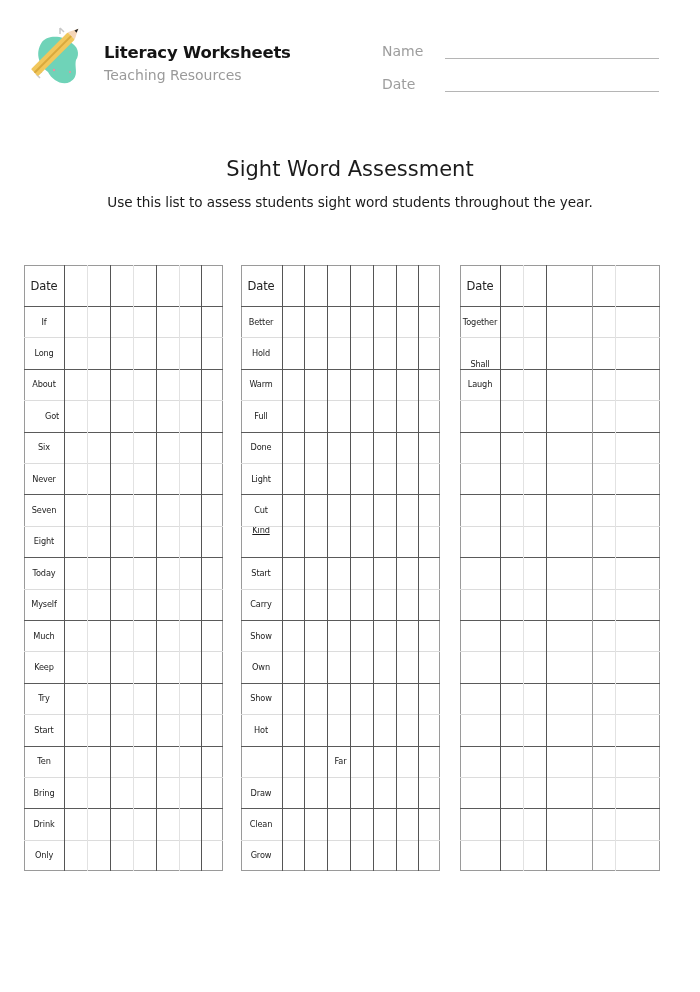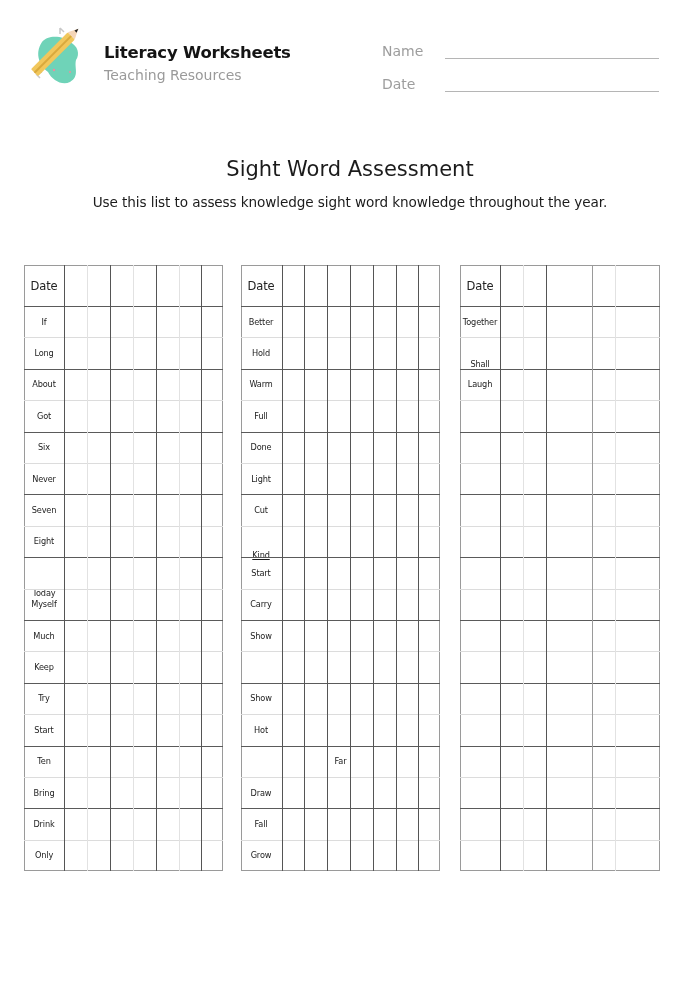--- a/index.html
+++ b/index.html
@@ -51,21 +51,21 @@
 </div>
 <div class="brand-title">Literacy Worksheets</div>
 <div class="brand-sub">Teaching Resources</div>
 
 <div class="field-label" style="top:43px">Name</div>
 <div class="field-line" style="top:58px"></div>
 <div class="field-label" style="top:76px">Date</div>
 <div class="field-line" style="top:91px"></div>
 
 <div class="title">Sight Word Assessment</div>
-<div class="subtitle">Use this list to assess knowledge sight word knowledge throughout the year.</div>
+<div class="subtitle">Use this list to assess students sight word students throughout the year.</div>
 
 <div class="table" id="t0" style="left:24px; width:199px;">
     <div class="frame"></div>
     <div class="row header" style="top: 0px; height: 41px;">
       <span class="label">Date</span>
     </div>
     <div class="hline dark" style="top: 41px;"></div>
     <div class="row" style="top: 41px; height: 31.4px;">
       <span class="label">If</span>
     </div>
@@ -91,21 +91,21 @@
       <span class="label">About</span>
     </div>
     <div class="hline dark" style="top: 103.8px;"></div>
     <div class="cell" style="left: 41px; width: 22px; top: 104.8px; height: 30.4px;"></div>
     <div class="cell" style="left: 64px; width: 22px; top: 104.8px; height: 30.4px;"></div>
     <div class="cell" style="left: 87px; width: 22px; top: 104.8px; height: 30.4px;"></div>
     <div class="cell" style="left: 110px; width: 22px; top: 104.8px; height: 30.4px;"></div>
     <div class="cell" style="left: 133px; width: 22px; top: 104.8px; height: 30.4px;"></div>
     <div class="cell" style="left: 156px; width: 21px; top: 104.8px; height: 30.4px;"></div>
     <div class="cell" style="left: 178px; width: 21px; top: 104.8px; height: 30.4px;"></div>
-    <div class="row" style="top: 135.2px; height: 31.4px;">
+    <div class="row" style="top: 135.2px; height: 31.4px; padding-left: 8px;">
       <span class="label">Got</span>
     </div>
     <div class="hline light" style="top: 135.2px;"></div>
     <div class="cell" style="left: 41px; width: 22px; top: 136.2px; height: 30.4px;"></div>
     <div class="cell" style="left: 64px; width: 22px; top: 136.2px; height: 30.4px;"></div>
     <div class="cell" style="left: 87px; width: 22px; top: 136.2px; height: 30.4px;"></div>
     <div class="cell" style="left: 110px; width: 22px; top: 136.2px; height: 30.4px;"></div>
     <div class="cell" style="left: 133px; width: 22px; top: 136.2px; height: 30.4px;"></div>
     <div class="cell" style="left: 156px; width: 21px; top: 136.2px; height: 30.4px;"></div>
     <div class="cell" style="left: 178px; width: 21px; top: 136.2px; height: 30.4px;"></div>
@@ -146,21 +146,21 @@
       <span class="label">Eight</span>
     </div>
     <div class="hline light" style="top: 260.8px;"></div>
     <div class="cell" style="left: 41px; width: 22px; top: 261.8px; height: 30.4px;"></div>
     <div class="cell" style="left: 64px; width: 22px; top: 261.8px; height: 30.4px;"></div>
     <div class="cell" style="left: 87px; width: 22px; top: 261.8px; height: 30.4px;"></div>
     <div class="cell" style="left: 110px; width: 22px; top: 261.8px; height: 30.4px;"></div>
     <div class="cell" style="left: 133px; width: 22px; top: 261.8px; height: 30.4px;"></div>
     <div class="cell" style="left: 156px; width: 21px; top: 261.8px; height: 30.4px;"></div>
     <div class="cell" style="left: 178px; width: 21px; top: 261.8px; height: 30.4px;"></div>
-    <div class="row" style="top: 292.2px; height: 31.4px; margin-top: 20px;">
+    <div class="row" style="top: 292.2px; height: 31.4px;">
       <span class="label">Today</span>
     </div>
     <div class="hline dark" style="top: 292.2px;"></div>
     <div class="cell" style="left: 41px; width: 22px; top: 293.2px; height: 30.4px;"></div>
     <div class="cell" style="left: 64px; width: 22px; top: 293.2px; height: 30.4px;"></div>
     <div class="cell" style="left: 87px; width: 22px; top: 293.2px; height: 30.4px;"></div>
     <div class="cell" style="left: 110px; width: 22px; top: 293.2px; height: 30.4px;"></div>
     <div class="cell" style="left: 133px; width: 22px; top: 293.2px; height: 30.4px;"></div>
     <div class="cell" style="left: 156px; width: 21px; top: 293.2px; height: 30.4px;"></div>
     <div class="cell" style="left: 178px; width: 21px; top: 293.2px; height: 30.4px;"></div>
@@ -353,21 +353,21 @@
       <span class="label">Cut</span>
     </div>
     <div class="hline dark" style="top: 229.4px;"></div>
     <div class="cell" style="left: 41px; width: 22px; top: 230.4px; height: 30.4px;"></div>
     <div class="cell" style="left: 64px; width: 22px; top: 230.4px; height: 30.4px;"></div>
     <div class="cell" style="left: 87px; width: 22px; top: 230.4px; height: 30.4px;"></div>
     <div class="cell" style="left: 110px; width: 22px; top: 230.4px; height: 30.4px;"></div>
     <div class="cell" style="left: 133px; width: 22px; top: 230.4px; height: 30.4px;"></div>
     <div class="cell" style="left: 156px; width: 21px; top: 230.4px; height: 30.4px;"></div>
     <div class="cell" style="left: 178px; width: 21px; top: 230.4px; height: 30.4px;"></div>
-    <div class="row" style="top: 274px; height: 31.4px; text-decoration: underline;">
+    <div class="row" style="top: 249px; height: 31.4px; text-decoration: underline;">
       <span class="label">Kind</span>
     </div>
     <div class="hline light" style="top: 260.8px;"></div>
     <div class="cell" style="left: 41px; width: 22px; top: 261.8px; height: 30.4px;"></div>
     <div class="cell" style="left: 64px; width: 22px; top: 261.8px; height: 30.4px;"></div>
     <div class="cell" style="left: 87px; width: 22px; top: 261.8px; height: 30.4px;"></div>
     <div class="cell" style="left: 110px; width: 22px; top: 261.8px; height: 30.4px;"></div>
     <div class="cell" style="left: 133px; width: 22px; top: 261.8px; height: 30.4px;"></div>
     <div class="cell" style="left: 156px; width: 21px; top: 261.8px; height: 30.4px;"></div>
     <div class="cell" style="left: 178px; width: 21px; top: 261.8px; height: 30.4px;"></div>
@@ -397,20 +397,23 @@
       <span class="label">Show</span>
     </div>
     <div class="hline dark" style="top: 355px;"></div>
     <div class="cell" style="left: 41px; width: 22px; top: 356px; height: 30.4px;"></div>
     <div class="cell" style="left: 64px; width: 22px; top: 356px; height: 30.4px;"></div>
     <div class="cell" style="left: 87px; width: 22px; top: 356px; height: 30.4px;"></div>
     <div class="cell" style="left: 110px; width: 22px; top: 356px; height: 30.4px;"></div>
     <div class="cell" style="left: 133px; width: 22px; top: 356px; height: 30.4px;"></div>
     <div class="cell" style="left: 156px; width: 21px; top: 356px; height: 30.4px;"></div>
     <div class="cell" style="left: 178px; width: 21px; top: 356px; height: 30.4px;"></div>
+    <div class="row" style="top: 386.4px; height: 31.4px;">
+      <span class="label">Own</span>
+    </div>
     <div class="hline light" style="top: 386.4px;"></div>
     <div class="cell" style="left: 41px; width: 22px; top: 387.4px; height: 30.4px;"></div>
     <div class="cell" style="left: 64px; width: 22px; top: 387.4px; height: 30.4px;"></div>
     <div class="cell" style="left: 87px; width: 22px; top: 387.4px; height: 30.4px;"></div>
     <div class="cell" style="left: 110px; width: 22px; top: 387.4px; height: 30.4px;"></div>
     <div class="cell" style="left: 133px; width: 22px; top: 387.4px; height: 30.4px;"></div>
     <div class="cell" style="left: 156px; width: 21px; top: 387.4px; height: 30.4px;"></div>
     <div class="cell" style="left: 178px; width: 21px; top: 387.4px; height: 30.4px;"></div>
     <div class="row" style="top: 417.8px; height: 31.4px;">
       <span class="label">Show</span>
@@ -450,21 +453,21 @@
     </div>
     <div class="hline light" style="top: 512px;"></div>
     <div class="cell" style="left: 41px; width: 22px; top: 513px; height: 30.4px;"></div>
     <div class="cell" style="left: 64px; width: 22px; top: 513px; height: 30.4px;"></div>
     <div class="cell" style="left: 87px; width: 22px; top: 513px; height: 30.4px;"></div>
     <div class="cell" style="left: 110px; width: 22px; top: 513px; height: 30.4px;"></div>
     <div class="cell" style="left: 133px; width: 22px; top: 513px; height: 30.4px;"></div>
     <div class="cell" style="left: 156px; width: 21px; top: 513px; height: 30.4px;"></div>
     <div class="cell" style="left: 178px; width: 21px; top: 513px; height: 30.4px;"></div>
     <div class="row" style="top: 543.4px; height: 31.4px;">
-      <span class="label">Fall</span>
+      <span class="label">Clean</span>
     </div>
     <div class="hline dark" style="top: 543.4px;"></div>
     <div class="cell" style="left: 41px; width: 22px; top: 544.4px; height: 30.4px;"></div>
     <div class="cell" style="left: 64px; width: 22px; top: 544.4px; height: 30.4px;"></div>
     <div class="cell" style="left: 87px; width: 22px; top: 544.4px; height: 30.4px;"></div>
     <div class="cell" style="left: 110px; width: 22px; top: 544.4px; height: 30.4px;"></div>
     <div class="cell" style="left: 133px; width: 22px; top: 544.4px; height: 30.4px;"></div>
     <div class="cell" style="left: 156px; width: 21px; top: 544.4px; height: 30.4px;"></div>
     <div class="cell" style="left: 178px; width: 21px; top: 544.4px; height: 30.4px;"></div>
     <div class="row" style="top: 574.8px; height: 31.4px;">

